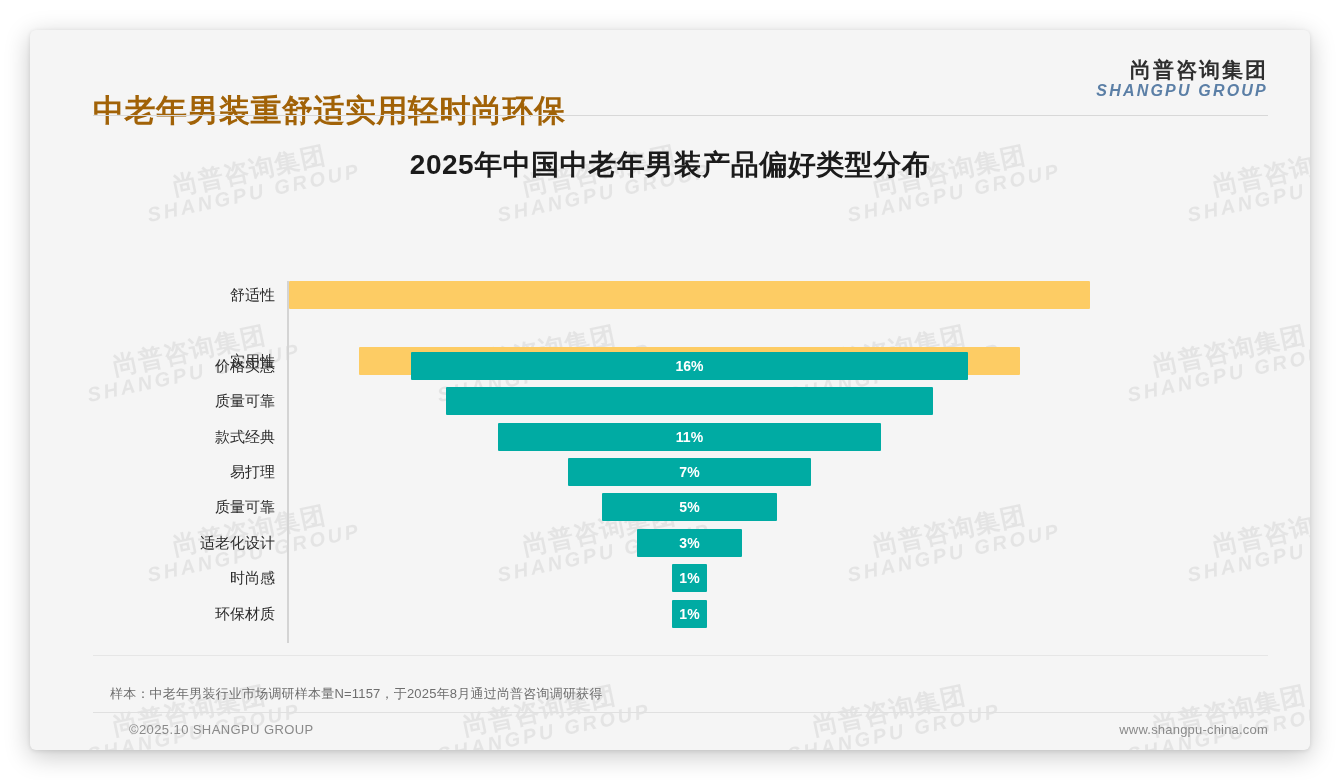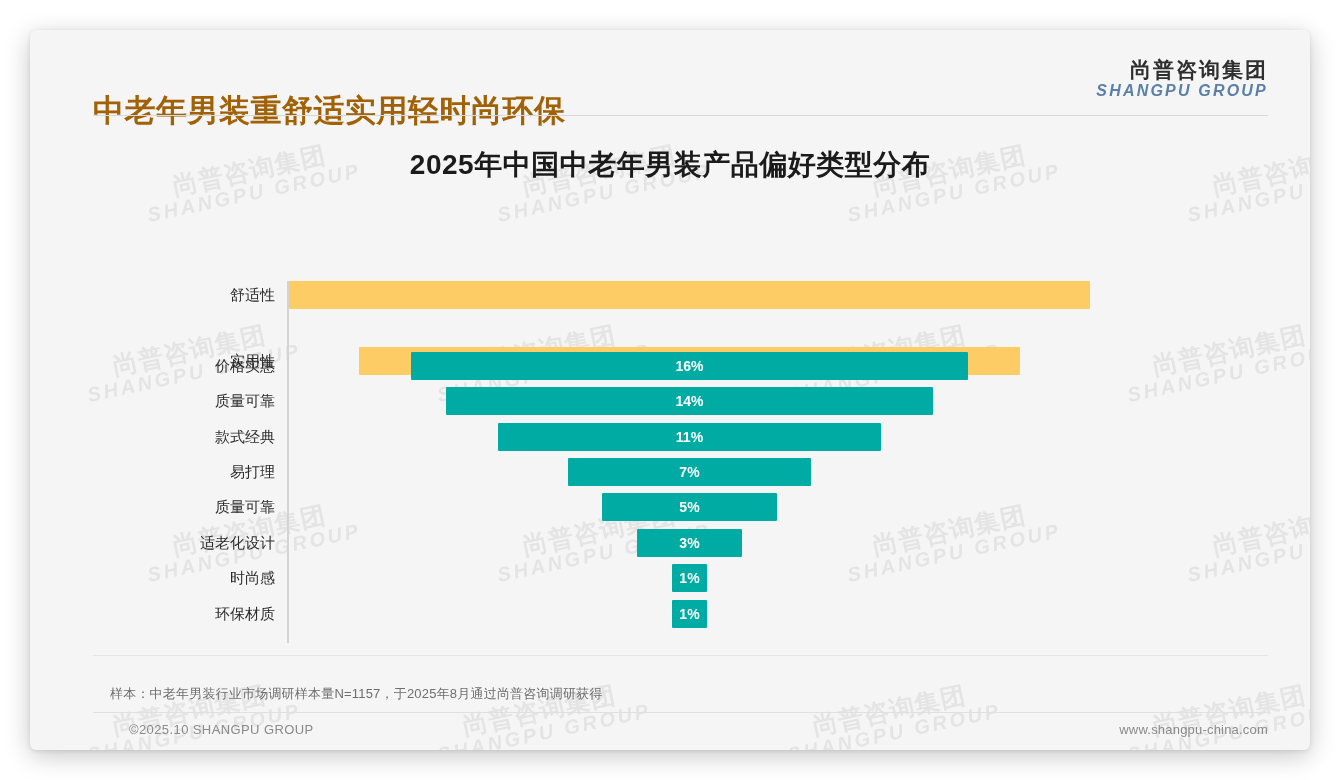--- a/index.html
+++ b/index.html
@@ -331,21 +331,20 @@
             <div class="bar" style="left: 223.652px; width: 661.696px; background: rgb(253, 204, 100);"></div>
           </div>
           <div class="row" style="top: 133.8px;">
             <div class="row-label">价格实惠</div>
             <div class="bar" style="left: 275.891px; width: 557.217px; background: rgb(0, 171, 163);"></div>
             <div class="bar-value" style="left: 275.891px; width: 557.217px;">16%</div>
           </div>
           <div class="row" style="top: 169.2px;">
             <div class="row-label">质量可靠</div>
             <div class="bar" style="left: 310.717px; width: 487.565px; background: rgb(0, 171, 163);"></div>
-            <div class="bar-value" style="left: 310.717px; width: 487.565px;">14%</div>
           </div>
           <div class="row" style="top: 204.6px;">
             <div class="row-label">款式经典</div>
             <div class="bar" style="left: 362.957px; width: 383.087px; background: rgb(0, 171, 163);"></div>
             <div class="bar-value" style="left: 362.957px; width: 383.087px;">11%</div>
           </div>
           <div class="row" style="top: 240px;">
             <div class="row-label">易打理</div>
             <div class="bar" style="left: 432.609px; width: 243.783px; background: rgb(0, 171, 163);"></div>
             <div class="bar-value" style="left: 432.609px; width: 243.783px;">7%</div>

